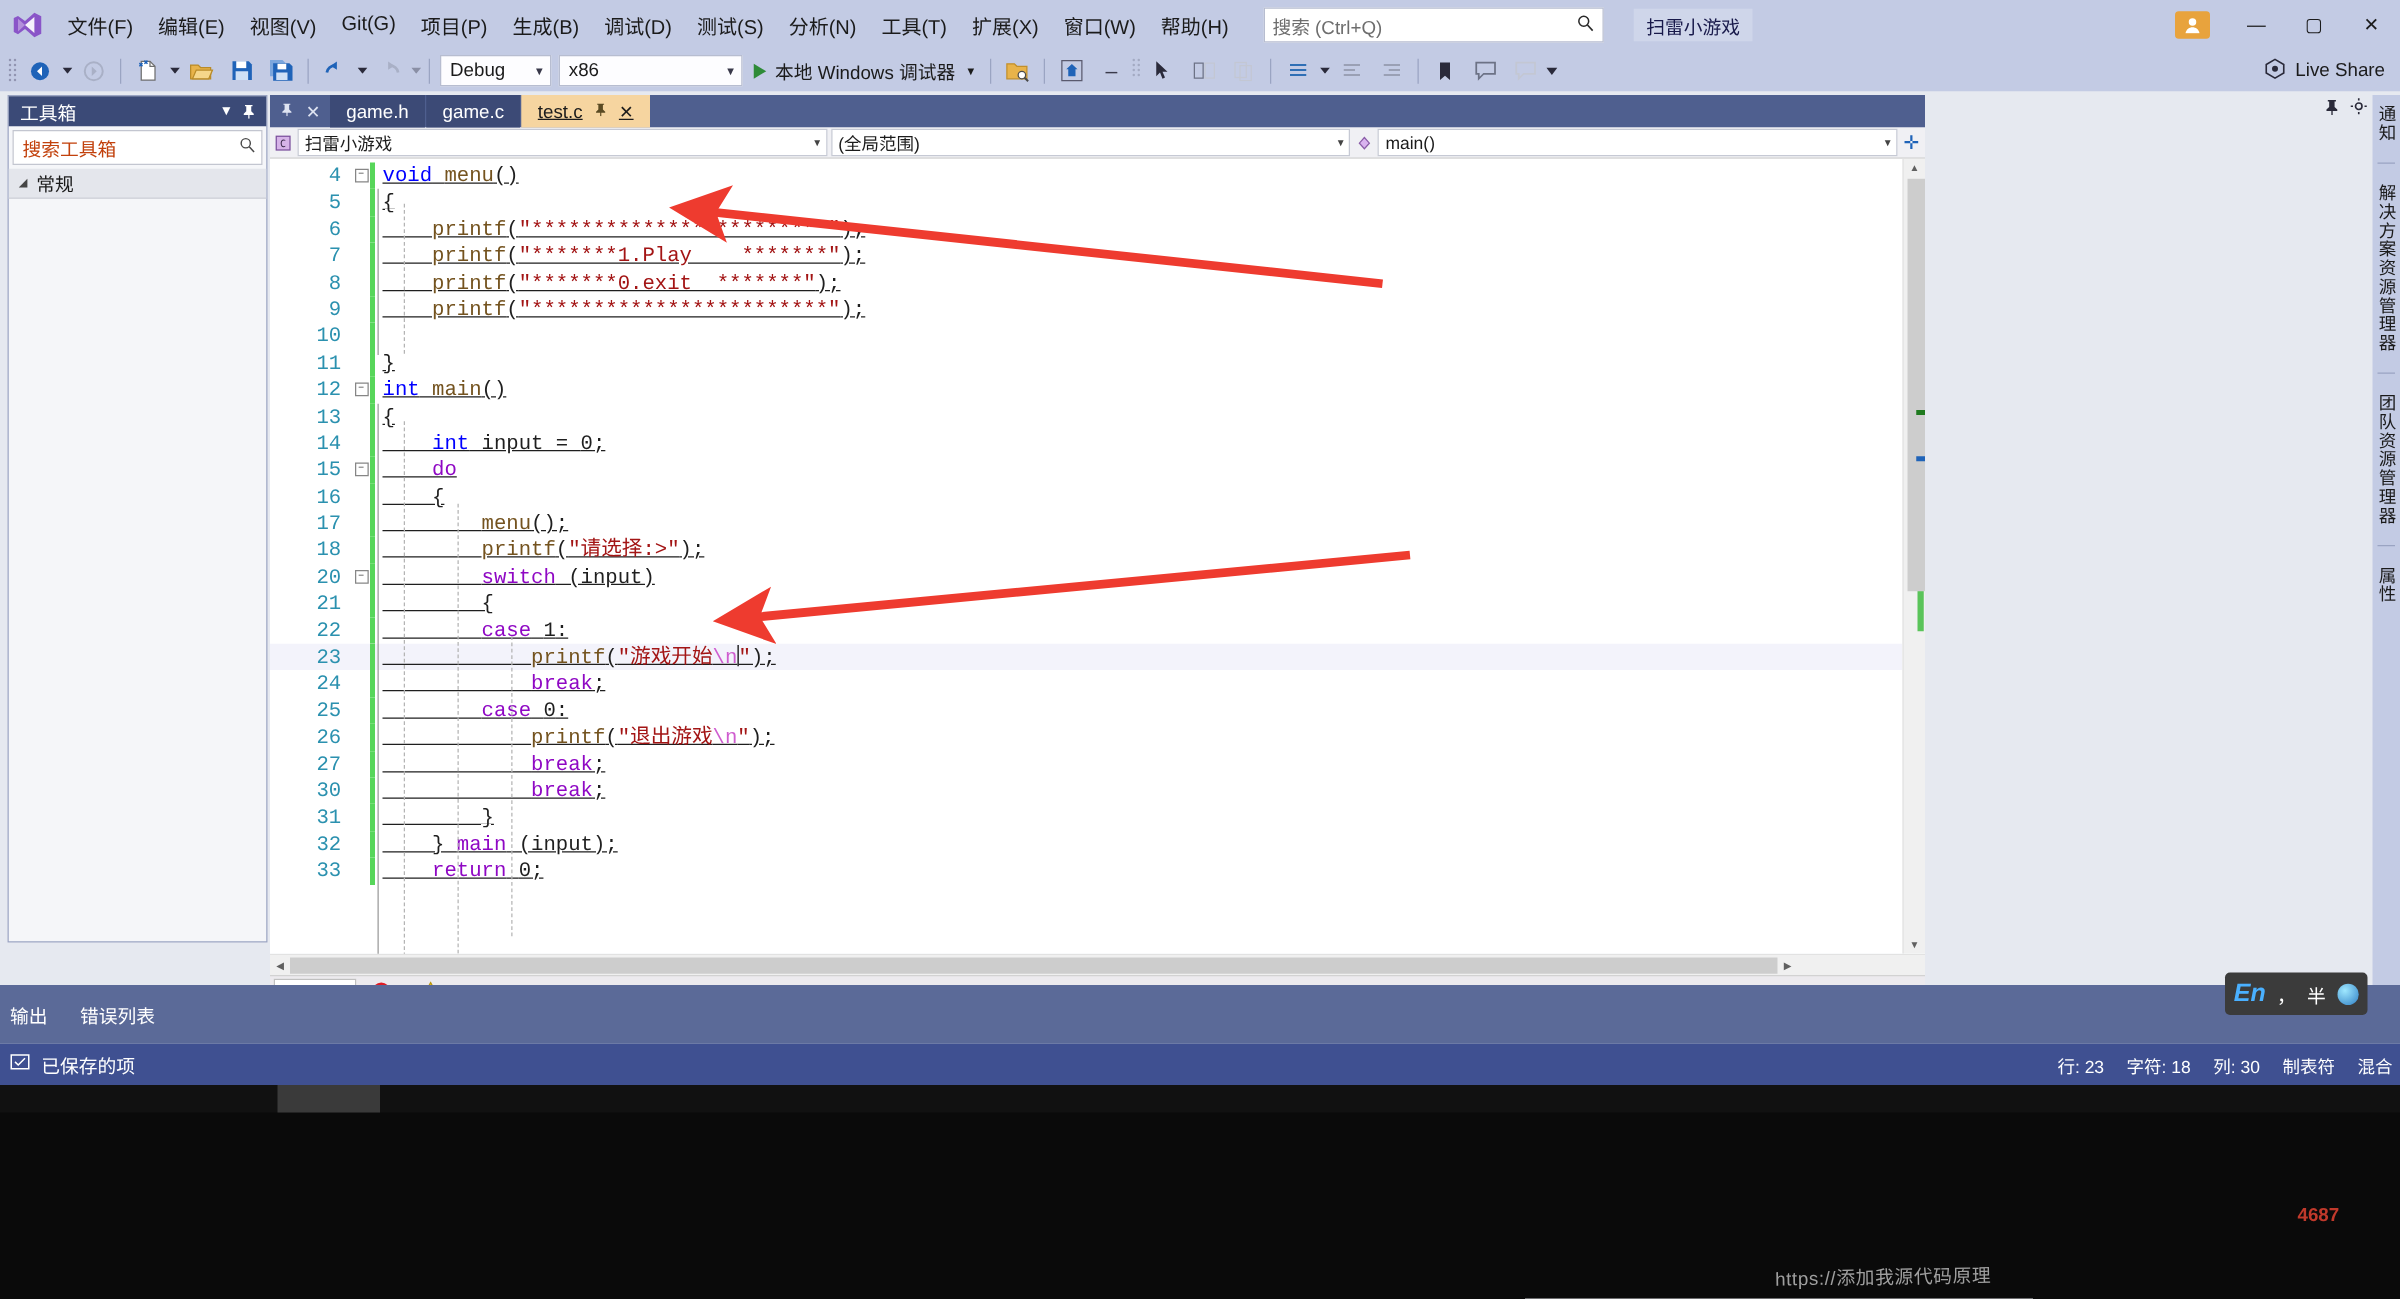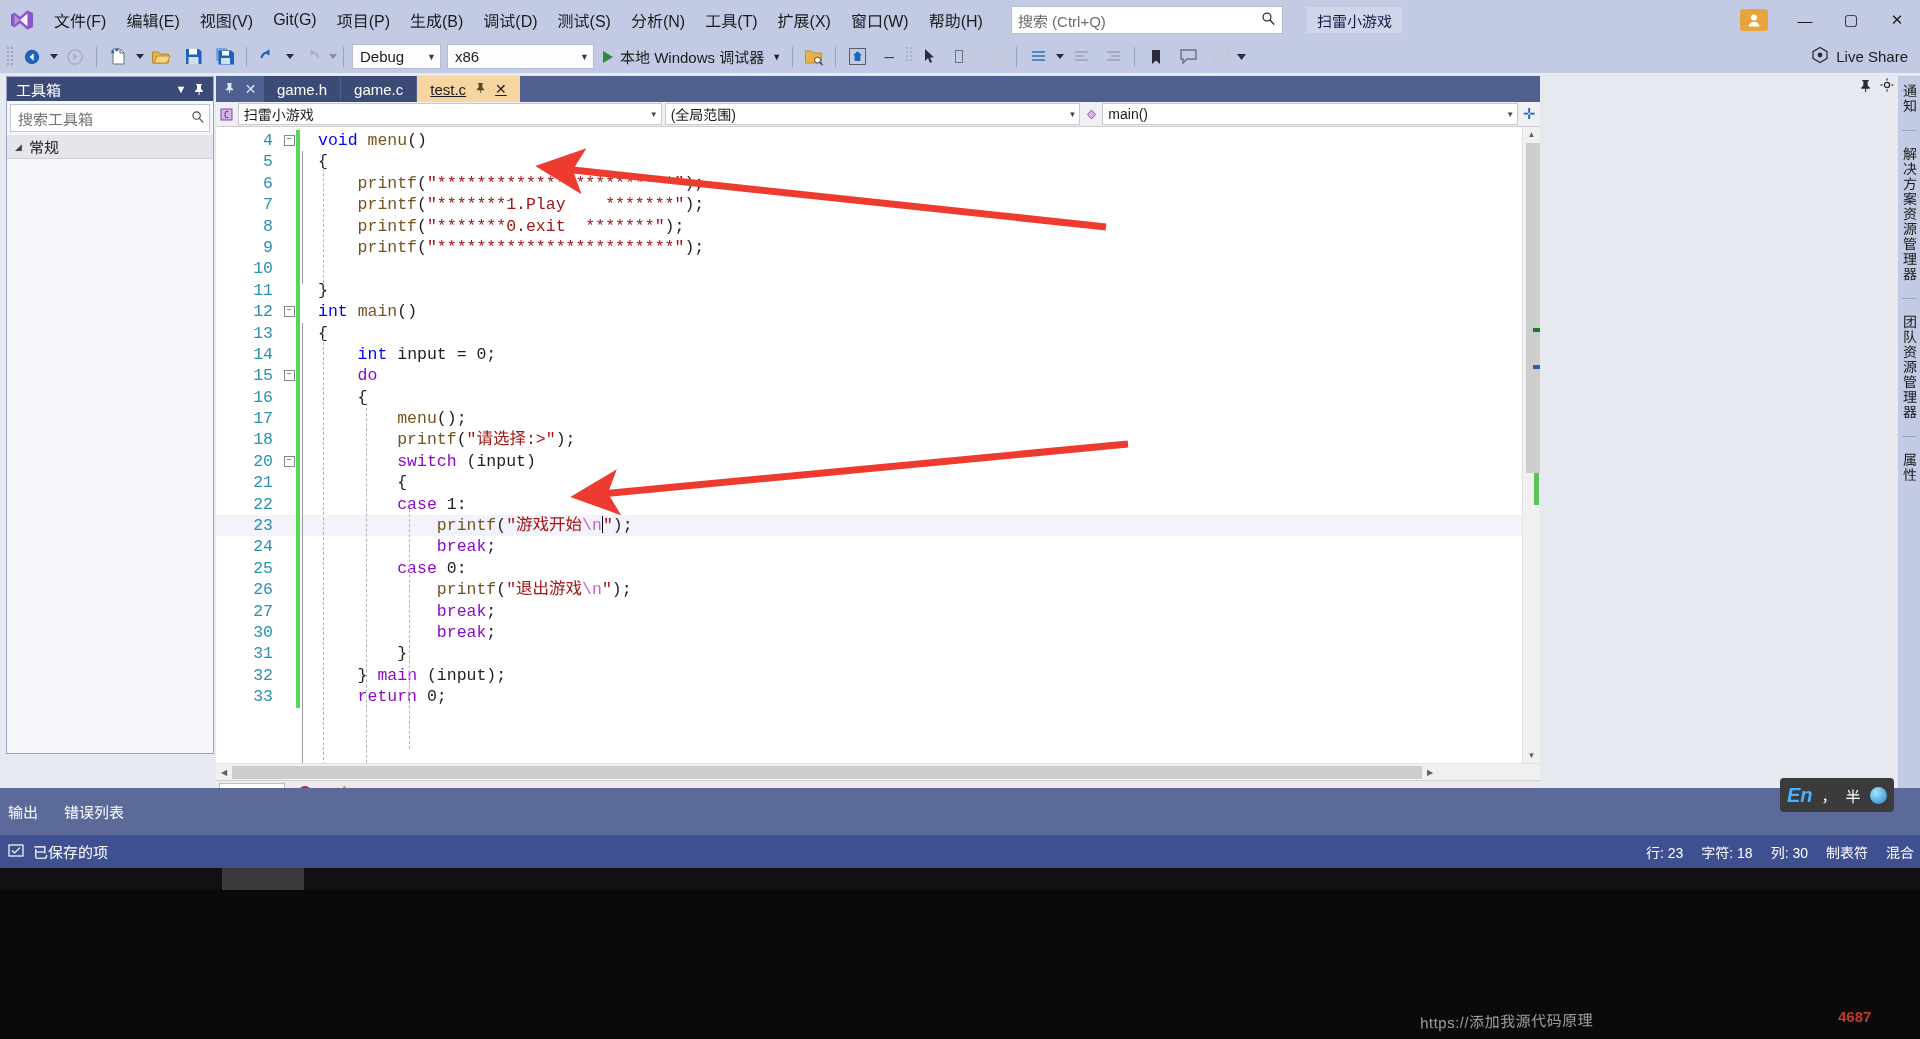--- a/index.html
+++ b/index.html
@@ -73,21 +73,21 @@
   .tbx-header{
     height:24px;background:#3b4a77;color:#fff;display:flex;align-items:center;
     padding:0 5px 0 9px;font-size:15px;
   }
   .tbx-header .ttl{flex:1;}
   .tbx-icon{width:18px;display:flex;align-items:center;justify-content:center;font-size:11px;}
   .tbx-search{
     height:26px;margin:3px 3px 0 3px;background:#fff;border:1px solid #c3c6d0;
     display:flex;align-items:center;padding:0 4px 0 7px;
   }
-  .tbx-search .ph{flex:1;font-size:15px;color:#737373;}
+  .tbx-search .ph{flex:1;font-size:15px;color:#c2410c;}
   .tbx-group{
     height:23px;background:#e4e6ec;display:flex;align-items:center;margin-top:3px;
     padding-left:8px;font-size:15px;color:#1b1b1b;border-bottom:1px solid #cdd0d8;
   }
   .tbx-group .arw{font-size:9px;margin-right:7px;color:#454545;}
   .tbx-empty{
     flex:1;background:#fbfbfd;padding:26px 12px 0 12px;font-size:15px;color:#333;
     line-height:1.55;text-align:center;
   }
 
@@ -132,21 +132,21 @@
   }
   .fold{
     width:14px;flex:none;display:flex;align-items:center;justify-content:center;
     font-size:10px;color:#5a5a5a;
   }
   .fold b{
     display:inline-block;width:9px;height:9px;border:1px solid #868686;
     line-height:7px;text-align:center;font-weight:400;font-size:9px;color:#454545;background:#fff;
   }
   .chg{width:4px;flex:none;background:#57d65a;align-self:stretch;}
-  .code-txt{flex:1;padding-left:18px;color:#1f1f1f;}
+  .code-txt{flex:1;padding-left:6px;color:#1f1f1f;text-decoration:underline;}
   .kw{color:#0000ff;}
   .kwp{color:#8f08c4;margin-top:23px;}
   .fn{color:#74531f;}
   .str{color:#a31515;}
   .esc{color:#cf5dcf;}
   .num{color:#1f1f1f;}
   .sq{text-decoration:underline wavy #4a9d4a;text-decoration-skip-ink:none;}
   .indent-guides{position:absolute;left:0;top:0;width:100%;height:100%;pointer-events:none;}
   .ig{position:absolute;width:0;border-left:1px dashed #b4b4b4;}
   .brace-v{position:absolute;width:0;border-left:1px solid #9a9a9a;}
@@ -227,21 +227,21 @@
              background:radial-gradient(circle at 35% 32%,#9fe8ff,#2f7fc4);}
 
   
   .arrows{position:absolute;left:0;top:0;width:1920px;height:1039px;pointer-events:none;}
 
   
   .watermark{
     position:absolute;left:1420px;top:1010px;color:#b9b9b9;font-size:15px;
     letter-spacing:.5px;white-space:nowrap;transform:rotate(-1deg);opacity:.85;
   }
-  .wm2{position:absolute;left:1838px;top:1008px;color:#c0392b;font-size:15px;font-weight:bold;}
+  .wm2{position:absolute;left:1838px;top:964px;color:#c0392b;font-size:15px;font-weight:bold;}
 </style>
 </head>
 <body>
 
 <div class="vs-root">
 
   <div class="titlebar">
     <div class="vs-logo">
       <svg width="24" height="24" viewBox="0 0 24 24">
         <path d="M17.5 2.2 23 5v14l-5.5 2.8L10 15.2 4.4 19.3 1 17.6V6.4l3.4-1.7L10 8.8z" fill="#8a55c8"></path>

